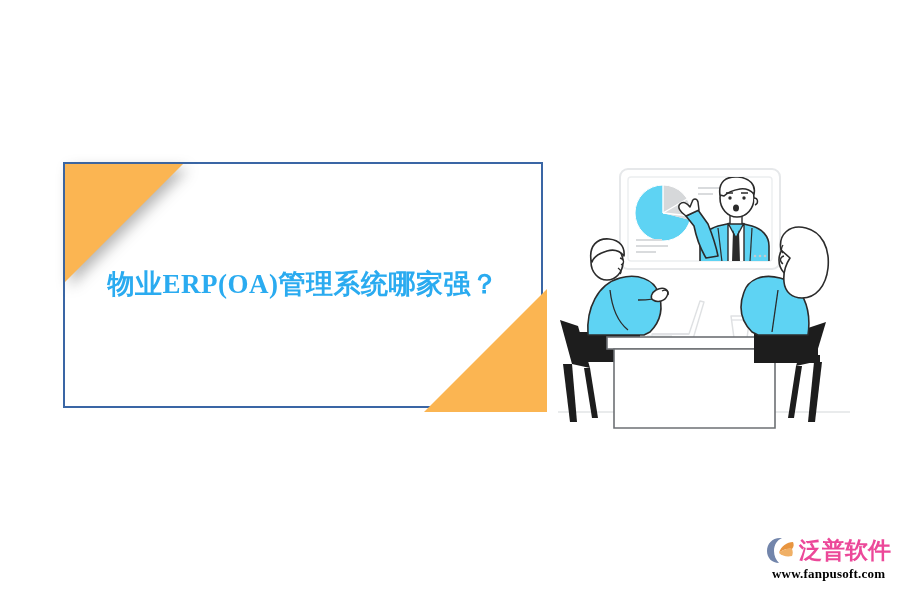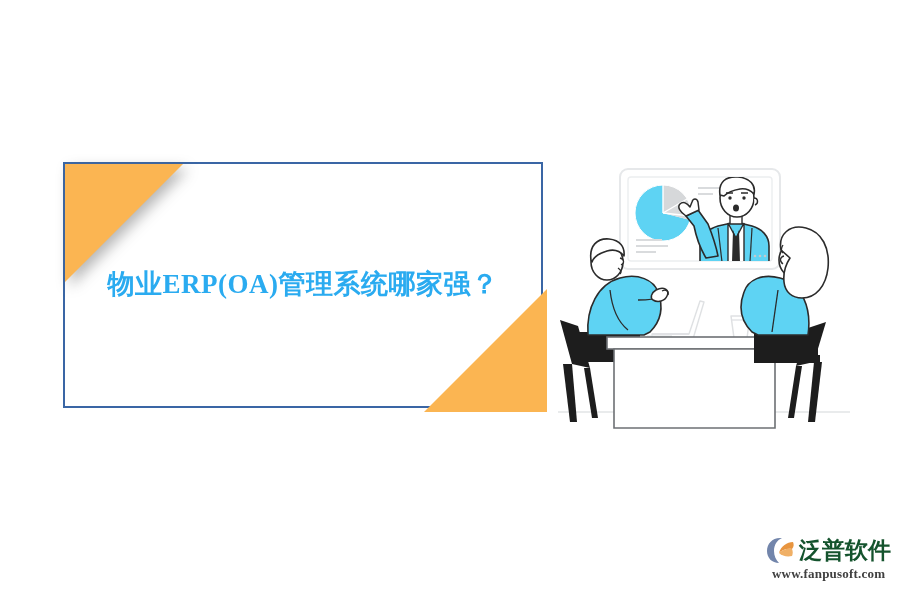--- a/index.html
+++ b/index.html
@@ -109,30 +109,30 @@
   }
   .logo-mark {
     width: 30px;
     height: 28px;
     flex: 0 0 auto;
   }
   .logo-cn {
     font-family: "Liberation Sans", sans-serif;
     font-size: 23px;
     font-weight: 700;
-    color: #14532d;
+    color: #ec4899;
     letter-spacing: 0px;
     line-height: 1;
     white-space: nowrap;
   }
   .logo-url {
     font-family: "Liberation Serif", "DejaVu Serif", serif;
     font-size: 13px;
     font-weight: 700;
-    color: #404040;
+    color: #000000;
     letter-spacing: 0.2px;
     margin-top: 2px;
     margin-left: 6px;
     white-space: nowrap;
   }
 </style>
 </head>
 <body>
 
 <div id="canvas">

